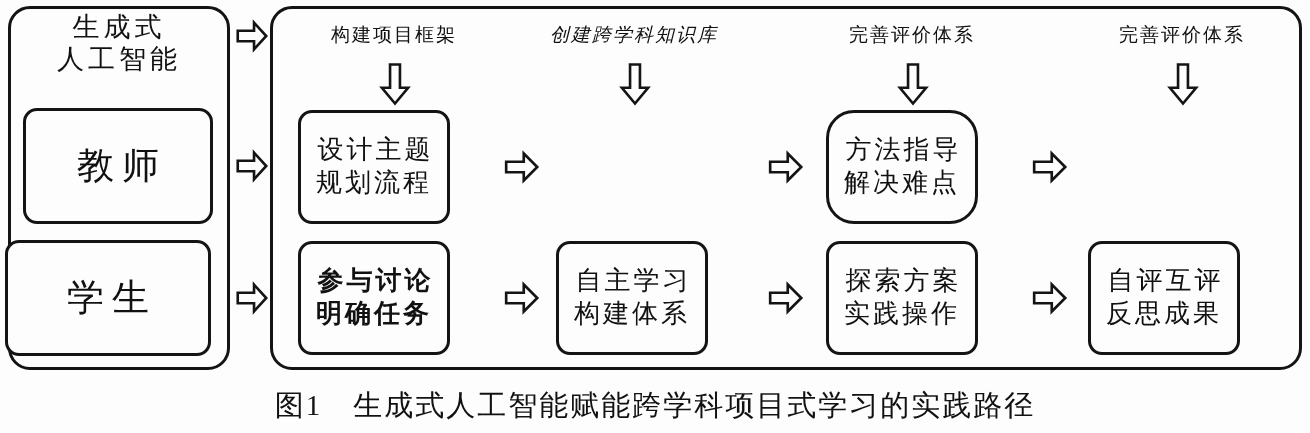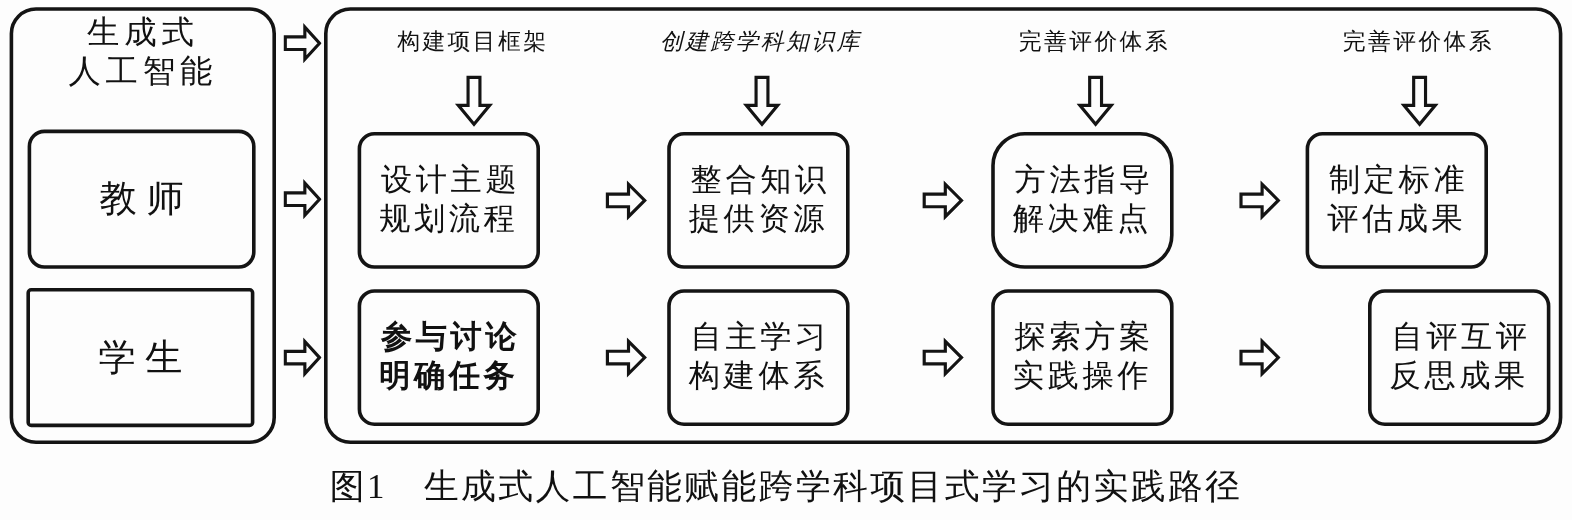--- a/index.html
+++ b/index.html
@@ -17,25 +17,25 @@
   }
 
   
   #left-panel{left:8px;top:6px;width:222px;height:364px;border-radius:22px;}
   #gen-ai-title{
     position:absolute;left:8px;top:12px;width:222px;
     text-align:center;line-height:1.18;
     font-size:27px;letter-spacing:4px;white-space:pre-line;
   }
   #teacher-box{left:23px;top:108px;width:190px;height:116px;border-radius:14px;}
-  #student-box{left:22px;top:240px;width:190px;height:116px;border-radius:4px;}
+  #student-box{left:5px;top:240px;width:206px;height:116px;border-radius:14px;}
   .role-label{
     position:absolute;left:0;top:0;width:100%;height:100%;
     display:flex;align-items:center;justify-content:center;
-    font-size:31px;letter-spacing:8px;text-indent:8px;
+    font-size:37px;letter-spacing:8px;text-indent:8px;
   }
 
   
   #right-panel{left:270px;top:6px;width:1032px;height:364px;border-radius:22px;}
 
   
   .col-head{
     position:absolute;top:18px;height:34px;
     display:flex;align-items:center;justify-content:center;
     font-size:19px;letter-spacing:2px;white-space:nowrap;
@@ -121,31 +121,23 @@
   <div class="arrow" style="left:1167px;top:62px;">
     <svg width="32" height="44" viewBox="0 0 110 150">
       <path d="M38 8 L72 8 L72 88 L100 88 L55 142 L10 88 L38 88 Z"></path>
     </svg>
   </div>
 
   <div class="rbox stage-box" style="left:298px;top:110px;">
     <span class="txt">设计主题
 规划流程</span>
   </div>
-  <div class="rbox stage-box" style="left:556px;top:110px;">
-    <span class="txt">整合知识
-提供资源</span>
-  </div>
   <div class="rbox stage-box" style="left:826px;top:110px;border-radius:28px;">
     <span class="txt">方法指导
 解决难点</span>
-  </div>
-  <div class="rbox stage-box" style="left:1088px;top:110px;">
-    <span class="txt">制定标准
-评估成果</span>
   </div>
 
   <div class="arrow" style="left:504px;top:150px;">
     <svg width="36" height="34" viewBox="0 0 120 116">
       <path d="M6 40 L66 40 L66 12 L112 58 L66 104 L66 76 L6 76 Z"></path>
     </svg>
   </div>
   <div class="arrow" style="left:768px;top:150px;">
     <svg width="36" height="34" viewBox="0 0 120 116">
       <path d="M6 40 L66 40 L66 12 L112 58 L66 104 L66 76 L6 76 Z"></path>
@@ -162,21 +154,21 @@
 明确任务</span>
   </div>
   <div class="rbox stage-box" style="left:826px;top:241px;">
     <span class="txt">探索方案
 实践操作</span>
   </div>
   <div class="rbox stage-box" style="left:556px;top:241px;">
     <span class="txt">自主学习
 构建体系</span>
   </div>
-  <div class="rbox stage-box" style="left:1140px;top:241px;">
+  <div class="rbox stage-box" style="left:1088px;top:241px;">
     <span class="txt">自评互评
 反思成果</span>
   </div>
 
   <div class="arrow" style="left:504px;top:281px;">
     <svg width="36" height="34" viewBox="0 0 120 116">
       <path d="M6 40 L66 40 L66 12 L112 58 L66 104 L66 76 L6 76 Z"></path>
     </svg>
   </div>
   <div class="arrow" style="left:768px;top:281px;">

